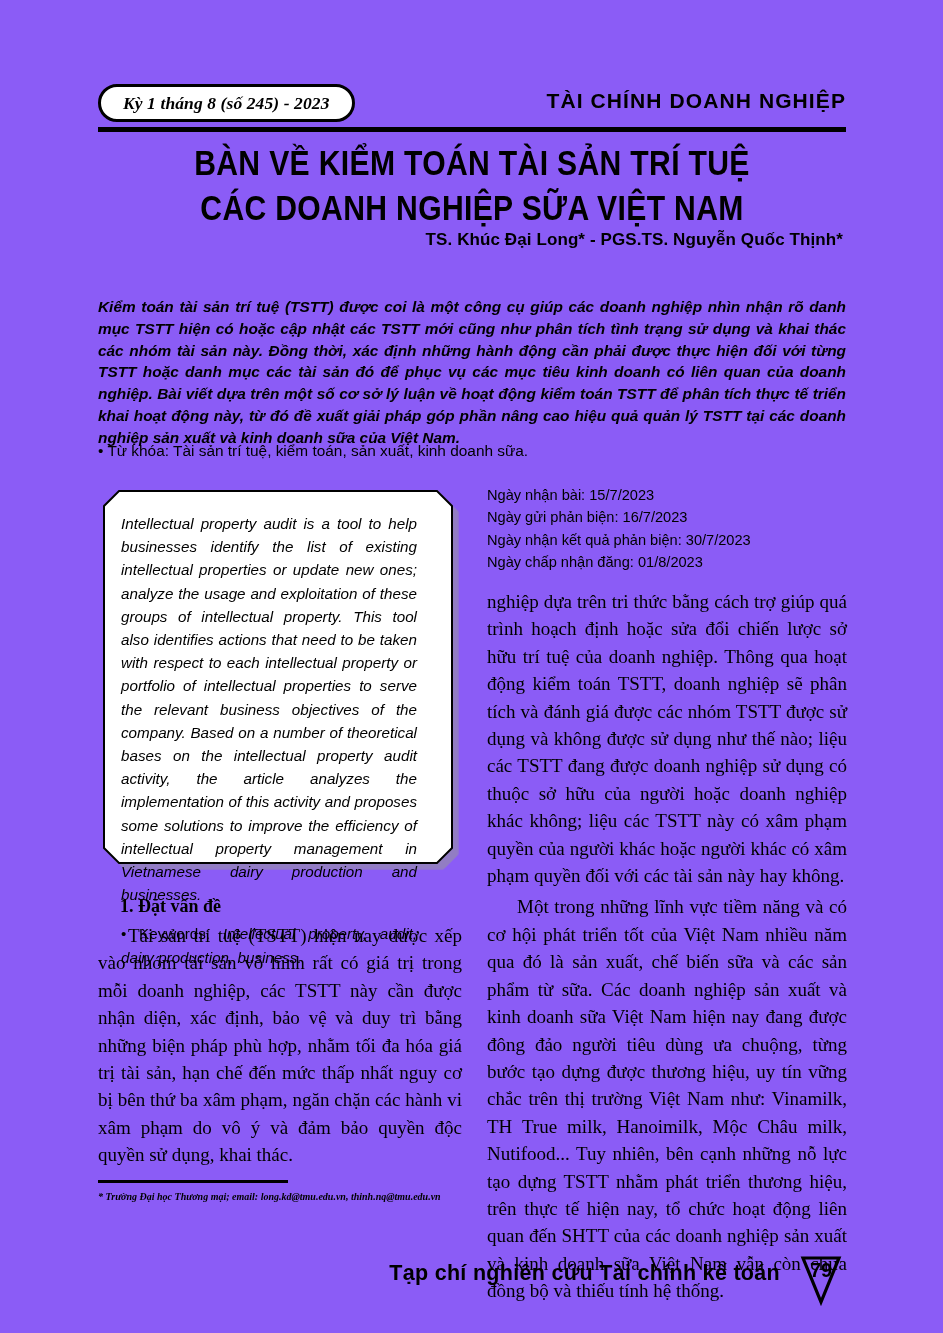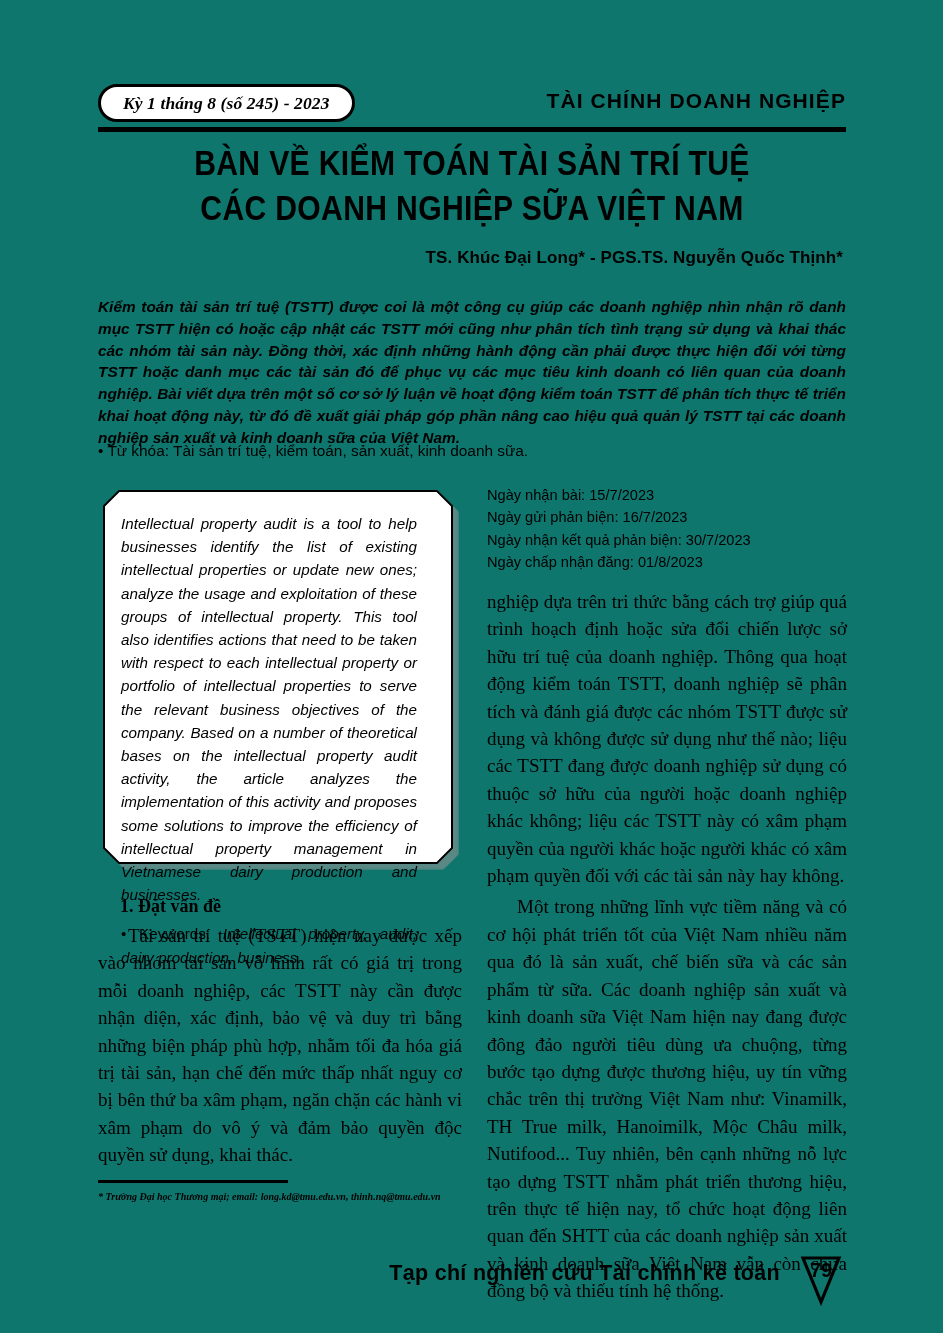--- a/index.html
+++ b/index.html
@@ -4,21 +4,21 @@
 <style>
   html, body {
     margin: 0;
     padding: 0;
     background: #ffffff;
   }
   .page {
     position: relative;
     width: 943px;
     height: 1333px;
-    background: #0f766e;
+    background: #8b5cf6;
     margin: 0 auto;
     overflow: hidden;
     font-family: "Liberation Serif", "DejaVu Serif", serif;
     color: #000000;
   }
 
   
   .header {
     position: absolute;
     left: 98px;
@@ -79,21 +79,20 @@
     font-family: "Liberation Sans Narrow", "Liberation Sans", "DejaVu Sans Condensed", sans-serif;
     font-weight: bold;
     font-size: 35px;
     line-height: 45px;
     letter-spacing: 0.4px;
     transform: scaleX(0.86);
     transform-origin: center;
     white-space: nowrap;
   }
   .authors {
-    margin-top: 18px;
     text-align: right;
     font-family: "Liberation Sans", "DejaVu Sans", sans-serif;
     font-weight: bold;
     font-size: 17px;
     letter-spacing: 0.1px;
     white-space: nowrap;
     padding-right: 3px;
   }
 
   

